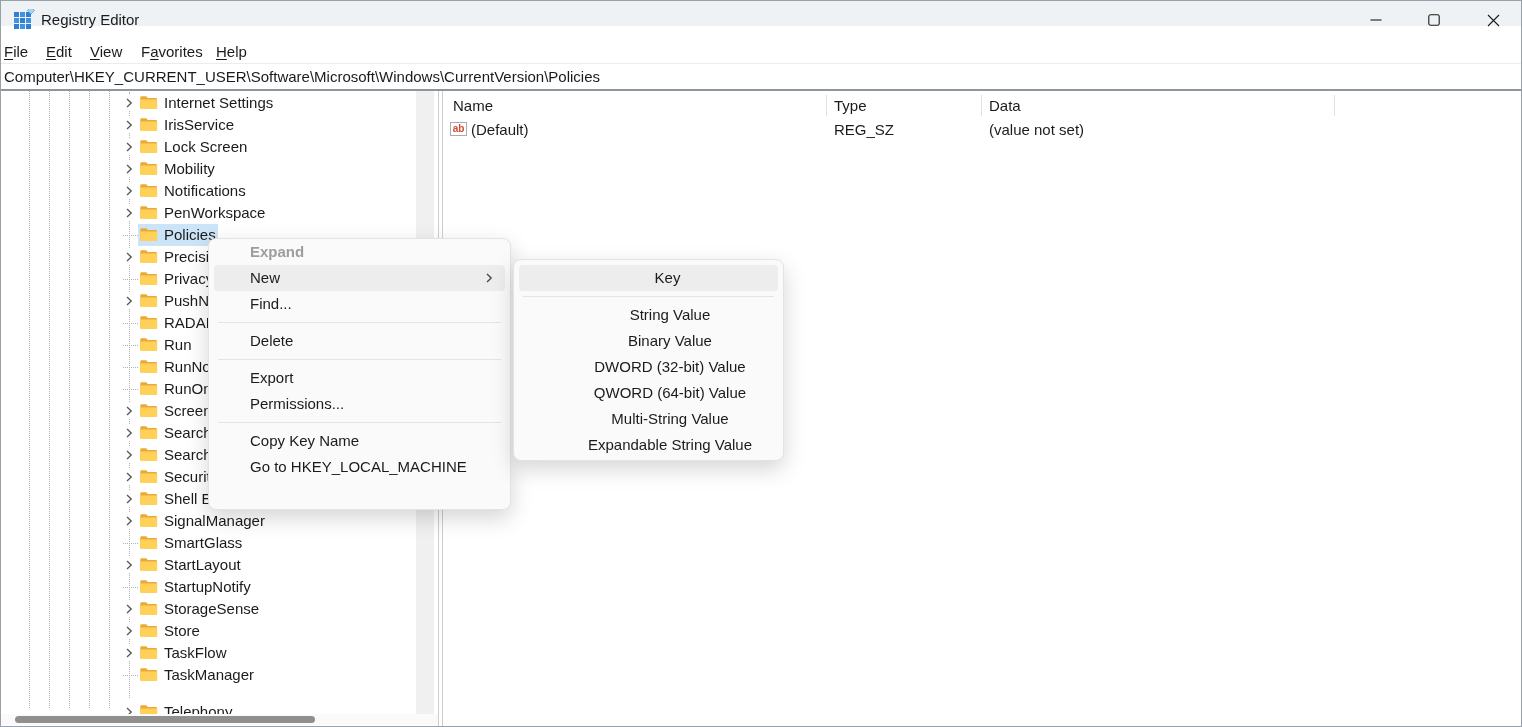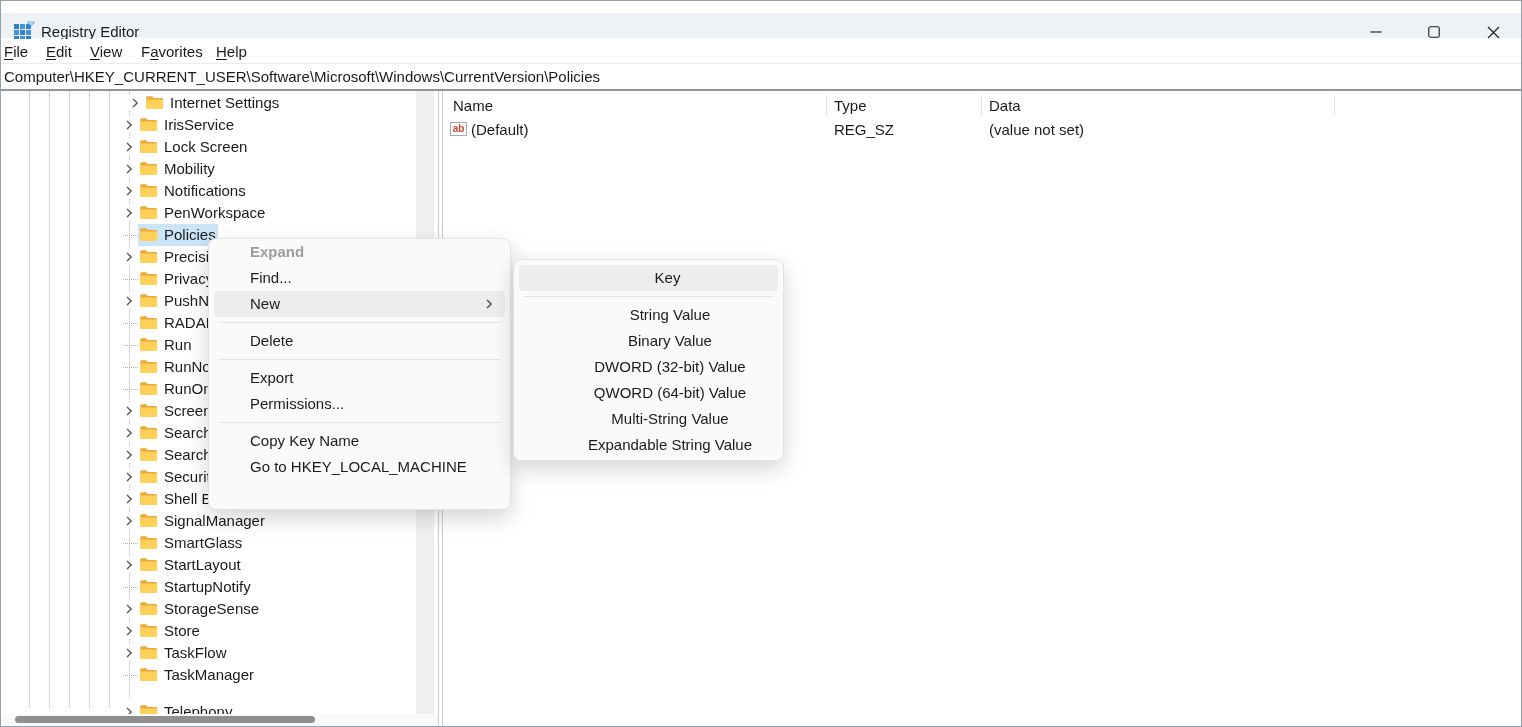--- a/index.html
+++ b/index.html
@@ -2,21 +2,21 @@
 <html><head>
 <meta charset="utf-8">
 <style>
   html,body{margin:0;padding:0;background:#cfd4da;}
   .window{
     position:relative;width:1522px;height:727px;background:#ffffff;
     font-family:"Liberation Sans","DejaVu Sans",sans-serif;font-size:15px;color:#1b1b1b;
     border:1px solid #98a1ab;box-sizing:border-box;overflow:hidden;
   }
   
-  .titlebar{position:absolute;left:0;top:0;width:100%;height:25px;background:#eff2f5;margin-top:12px;}
+  .titlebar{position:absolute;left:0;top:0;width:100%;height:25px;background:#eff2f5;}
   .app-icon{position:absolute;left:12px;top:8px;width:22px;height:22px;}
   .win-title{position:absolute;left:40px;top:0;line-height:38px;font-size:15px;}
   .win-btn{position:absolute;top:0;width:46px;height:38px;display:flex;align-items:center;justify-content:center;}
   .btn-min{left:1352px}.btn-max{left:1410px}.btn-close{left:1469px}
   
   .menubar{position:absolute;left:0;top:38px;width:100%;height:25px;background:#fff;}
   .menubar .mb-item{position:absolute;top:0;line-height:25px;cursor:default;}
   .menubar u{text-decoration:underline;text-underline-offset:2px;}
   .menu-underline{position:absolute;left:0;top:62px;width:100%;height:1px;background:#ececec;}
   
@@ -110,21 +110,21 @@
 
   <div id="guides">
       <div class="guide" style="left: 28px;"></div>
       <div class="guide" style="left: 48px;"></div>
       <div class="guide" style="left: 68px;"></div>
       <div class="guide" style="left: 88px;"></div>
       <div class="guide" style="left: 108px;"></div>
     </div>
   <div class="vconn"></div>
   <div id="tree">
-      <div class="tree-row" style="top: 91px; margin-left: 6px;">
+      <div class="tree-row" style="top: 91px;">
         <span class="chev">
           <svg width="10" height="12" viewBox="0 0 10 12">
             <path d="M3 2 L7.2 6 L3 10" fill="none" stroke="#5c5c5c" stroke-width="1.4"></path>
           </svg>
         </span>
         <span class="folder"><svg width="18" height="15" viewBox="0 0 18 15">
             <path d="M1.6 1.2 h4.6 l1.7 1.9 h7.9 a1.3 1.3 0 0 1 1.3 1.3 v8.2 a1.3 1.3 0 0 1 -1.3 1.3 H1.6 A1.3 1.3 0 0 1 .3 12.6 V2.5 A1.3 1.3 0 0 1 1.6 1.2 Z" fill="#eda83a"></path>
             <path d="M.3 4.4 h16.8 v8.2 a1.3 1.3 0 0 1 -1.3 1.3 H1.6 A1.3 1.3 0 0 1 .3 12.6 Z" fill="#ffd158"></path>
           </svg></span>
         <span class="tlabel">Internet Settings</span>
@@ -435,24 +435,24 @@
 
   <div>
     <span class="ab-icon">ab</span>
     <span class="val-cell" style="left:470px">(Default)</span>
     <span class="val-cell" style="left:833px">REG_SZ</span>
     <span class="val-cell" style="left:988px">(value not set)</span>
   </div>
 
   <div class="ctx ctx-main" id="ctx-main">
       <div class="mi dis">Expand</div>
-      <div class="mi">Find...</div>
       <div class="mi hl">New<svg class="sub-arrow" viewBox="0 0 10 12">
           <path d="M3 2 L7.2 6 L3 10" fill="none" stroke="#454545" stroke-width="1.3"></path>
         </svg></div>
+      <div class="mi">Find...</div>
       <div class="msep"></div>
       <div class="mi">Delete</div>
       <div class="msep"></div>
       <div class="mi">Export</div>
       <div class="mi">Permissions...</div>
       <div class="msep"></div>
       <div class="mi">Copy Key Name</div>
       <div class="mi">Go to HKEY_LOCAL_MACHINE</div>
     </div>
 

